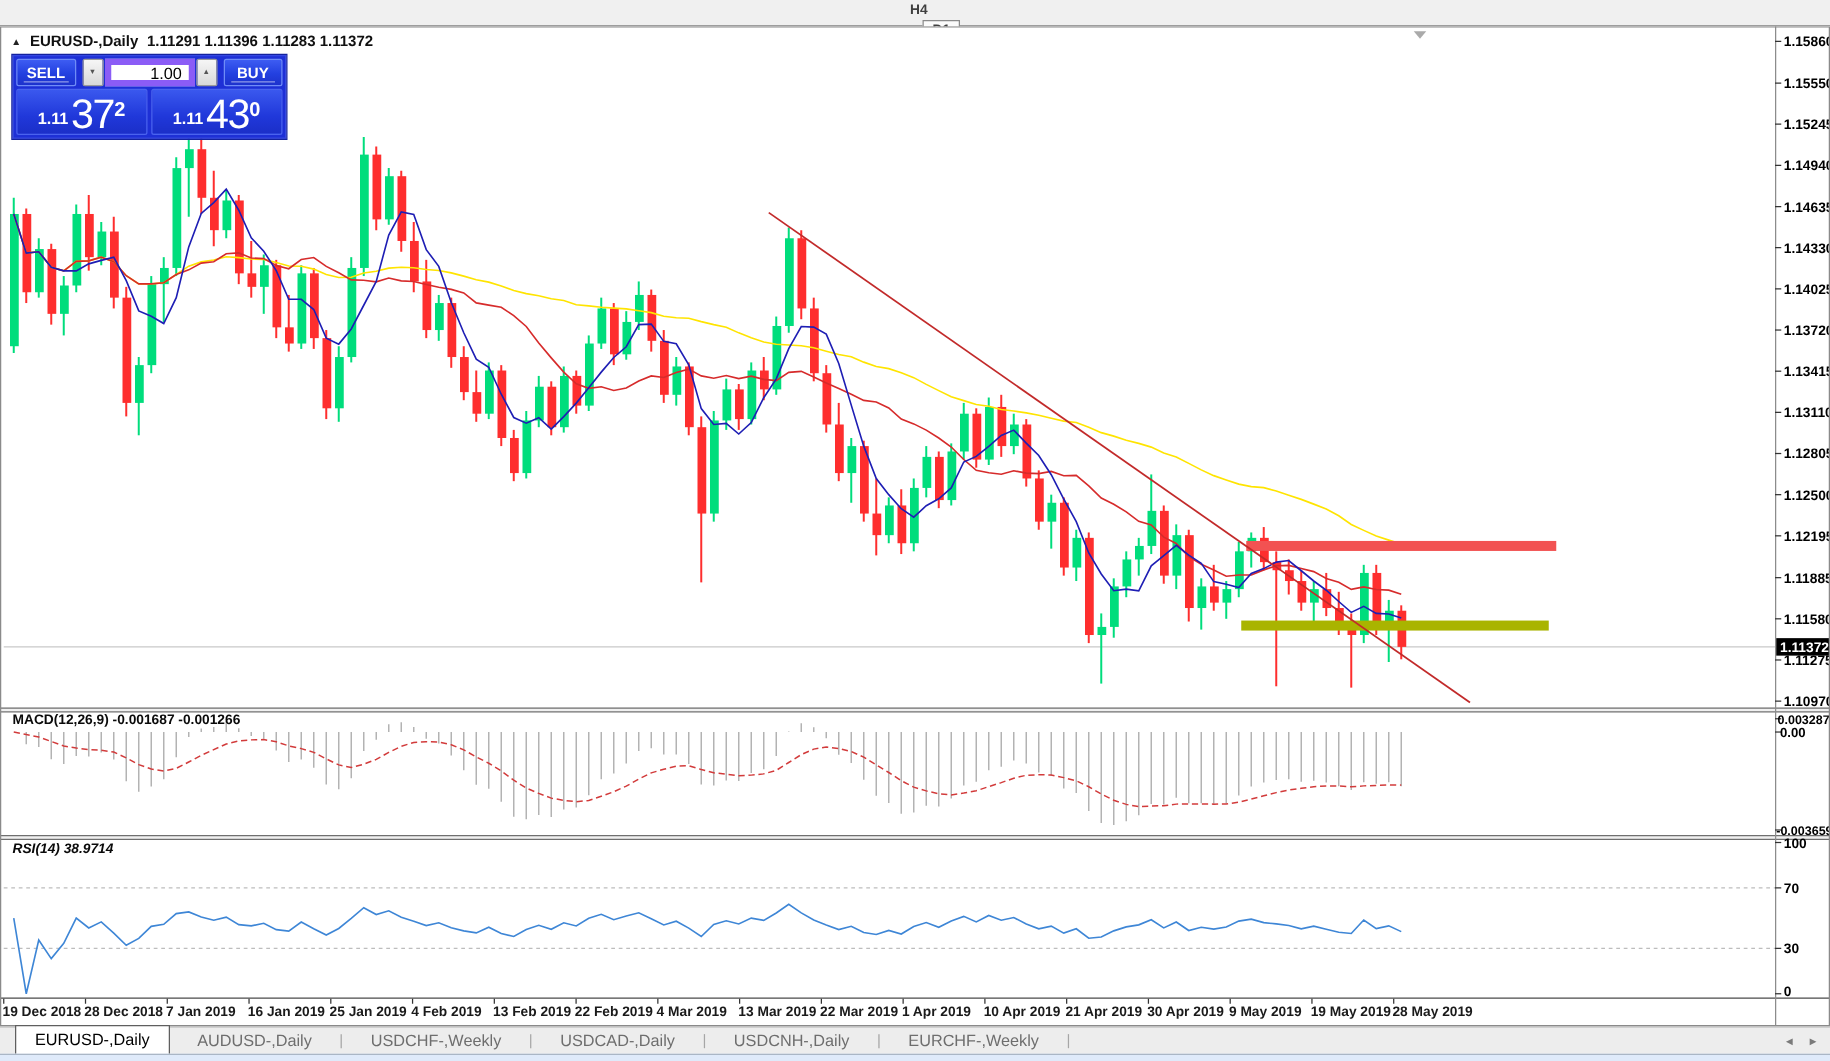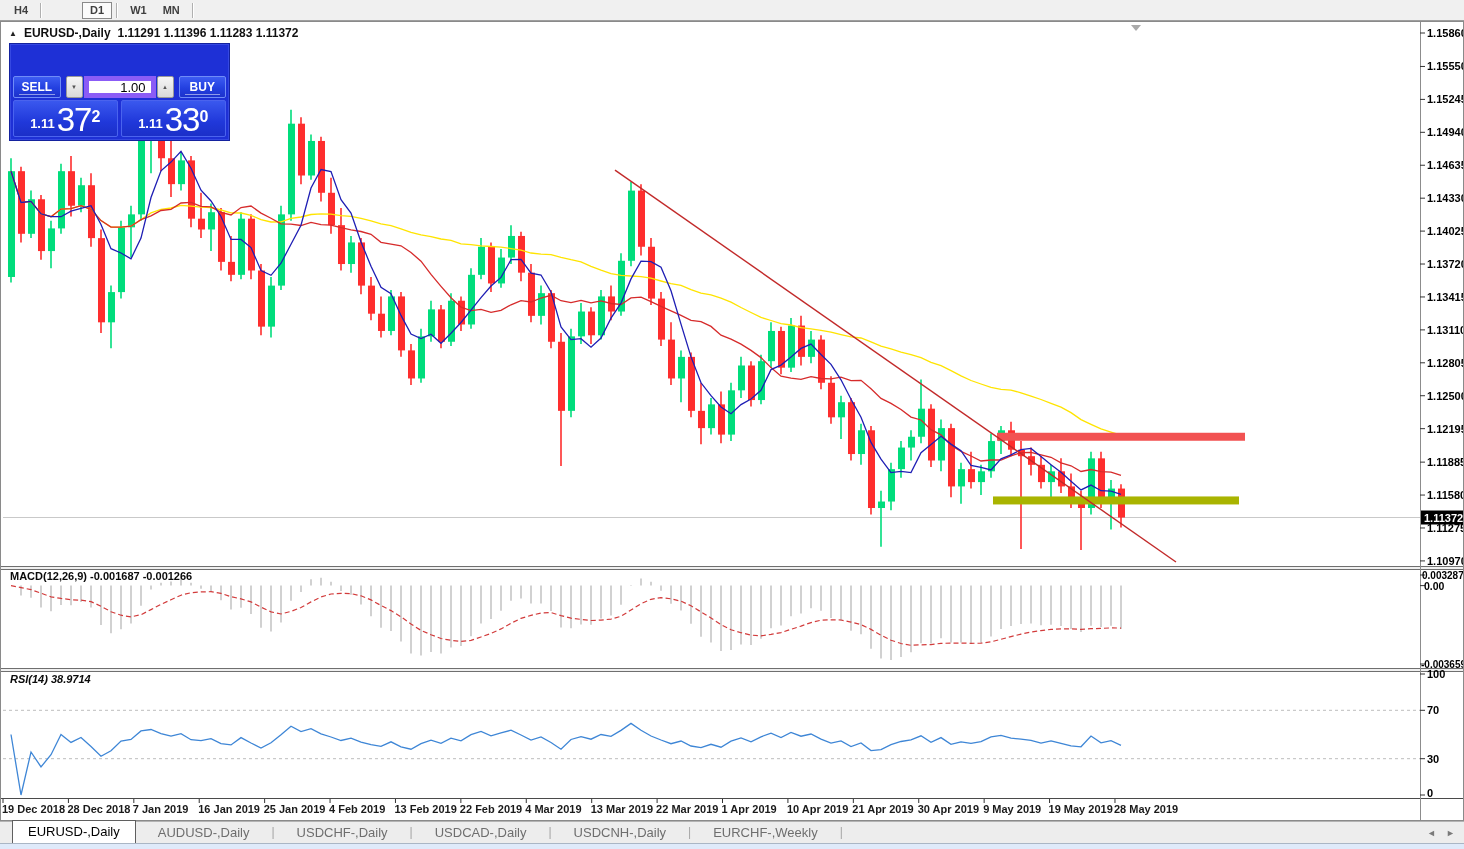--- a/index.html
+++ b/index.html
@@ -1,38 +1,38 @@
 <!DOCTYPE html>
 <html><head>
 <meta charset="utf-8">
 <style>
   * { margin:0; padding:0; box-sizing:border-box; }
   body { font-family:"Liberation Sans", sans-serif; background:#f0f0f0; }
   .screen { position:relative; width:1464px; height:849px; overflow:hidden; background:#f0f0f0; }
 
   
   .toolbar { position:absolute; left:0; top:0; width:1464px; height:21px; background:#f0f0f0;
-             border-bottom:1px solid #9d9d9d; display:flex; align-items:center; padding-left:6px; }
+             border-bottom:1px solid #9d9d9d; display:flex; align-items:center; padding-left:6px;flex-direction:column; }
   .tf { border:1px solid transparent; background:transparent; font:700 11px "Liberation Sans",sans-serif;
         color:#3f3f3f; padding:1px 7px; height:17px; cursor:default; }
   .tf.active { background:#fbfbfb; border:1px solid #8a8a8a;margin-left:36px; }
   .tbsep { width:0; height:15px; border-left:1px solid #b0b0b0; border-right:1px solid #ffffff; margin:0 4px; }
 
   
   #chart-svg { position:absolute; left:0; top:21px; }
 
   
   .infoline { position:absolute; left:9px; top:26px; display:flex; align-items:center; gap:7px;
               font:700 12px "Liberation Sans",sans-serif; color:#101010; }
   .infoline .tri { font-size:8px; color:#222; }
 
   
   .tpanel { position:absolute; left:10px; top:44px; width:219px; background:#1e30d6;
             border:1px solid #3548e2; outline:1px solid #14229e; padding:2px; }
-  .tp-row1 { display:flex; align-items:center; gap:5px; margin-bottom:2px;margin-top:29px; }
+  .tp-row1 { display:flex; align-items:center; gap:5px; margin-bottom:2px; }
   .tp-btn { position:relative; width:48px; height:22px; border:1px solid #6f8cf7; border-radius:2px;
             background:linear-gradient(180deg,#3d5cf2,#2340e0 55%,#1d32cc);
             color:#fff; font:700 12px "Liberation Sans",sans-serif; cursor:default; }
   .tp-btn::after { content:''; position:absolute; left:5px; right:5px; bottom:2px; height:1px; background:rgba(255,255,255,.5); }
   .tp-spin { display:flex; align-items:center; gap:1px; flex:1; }
   .spin { width:17px; height:22px; background:linear-gradient(#f6f6f6,#d9d9d9); border:1px solid #9a9a9a;
           border-radius:2px; font-size:6px; color:#555; cursor:default; line-height:6px; }
   .tp-vol { width:72px; height:22px; border:5px solid #8b5cf6; font:400 13px "Liberation Sans",sans-serif;
             text-align:right; padding-right:5px; }
   .tp-row2 { display:flex; gap:3px; }
@@ -539,34 +539,34 @@
       <button class="tp-btn">BUY</button>
     </div>
     <div class="tp-row2">
       <button class="tp-price sell">
         <span class="pp">1.11</span>
           <span class="pb">37</span>
           <span class="ps">2</span>
       </button>
       <button class="tp-price buy">
         <span class="pp">1.11</span>
-          <span class="pb">33</span>
+          <span class="pb">43</span>
           <span class="ps">0</span>
       </button>
     </div>
   </div>
 
   <div class="indlabel" id="macd-label">MACD(12,26,9) -0.001687 -0.001266</div>
   <div class="indlabel" id="rsi-label">RSI(14) 38.9714</div>
 
   <div class="tabbar">
     <div class="tab active">EURUSD-,Daily</div>
     <div class="tab">AUDUSD-,Daily</div>
     <span class="tsep">|</span>
-    <div class="tab">USDCHF-,Daily</div>
+    <div class="tab">USDCHF-,Weekly</div>
     <span class="tsep">|</span>
     <div class="tab">USDCAD-,Daily</div>
     <span class="tsep">|</span>
     <div class="tab">USDCNH-,Daily</div>
     <span class="tsep">|</span>
     <div class="tab">EURCHF-,Weekly</div>
     <span class="tsep">|</span>
     <span class="tscroll left"><span>◄</span></span>
     <span class="tscroll right"><span>►</span></span>
   </div>

